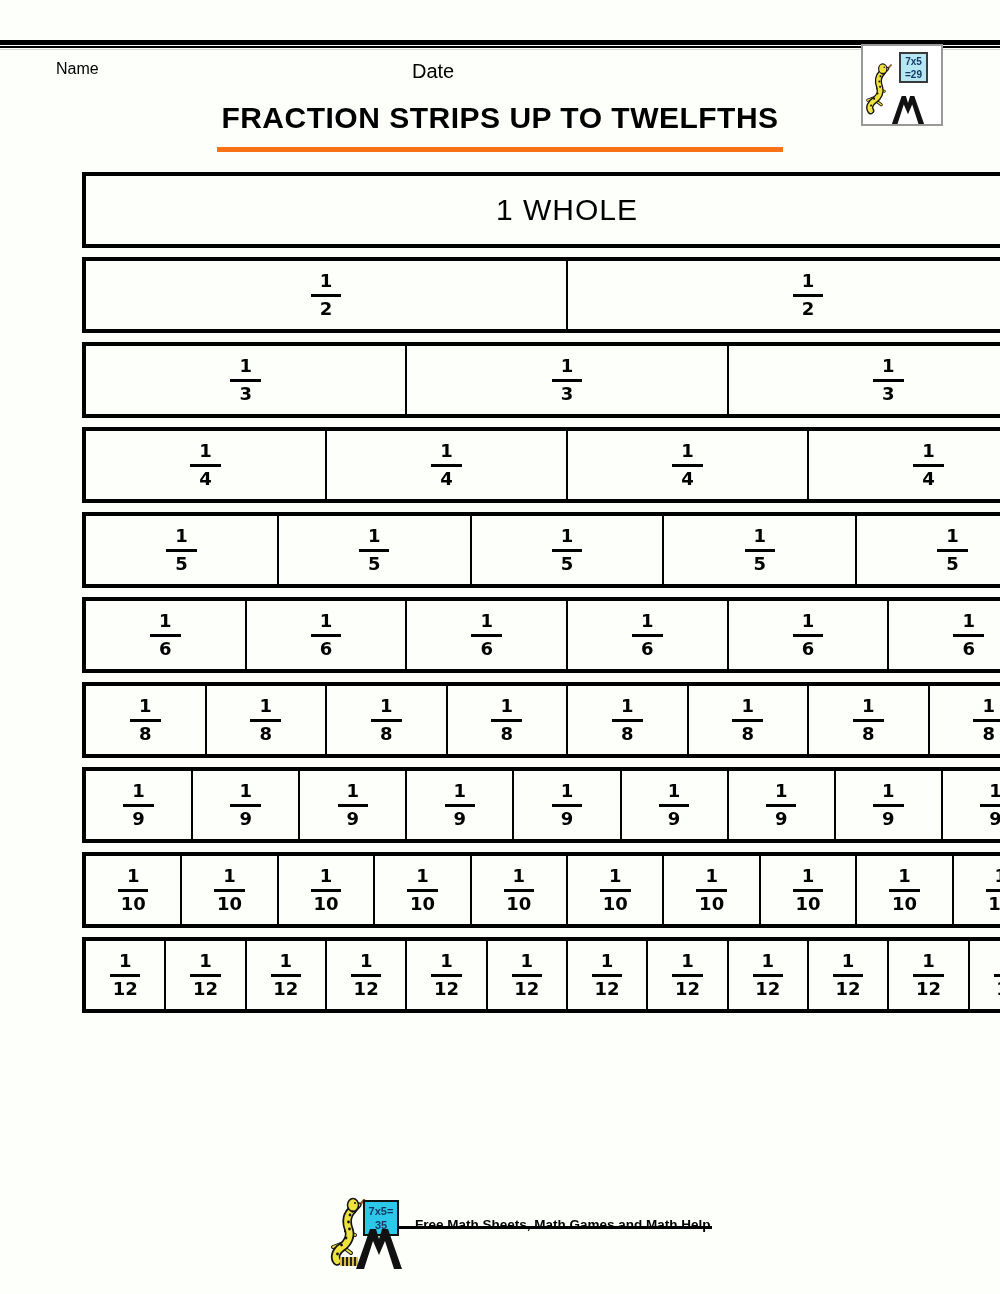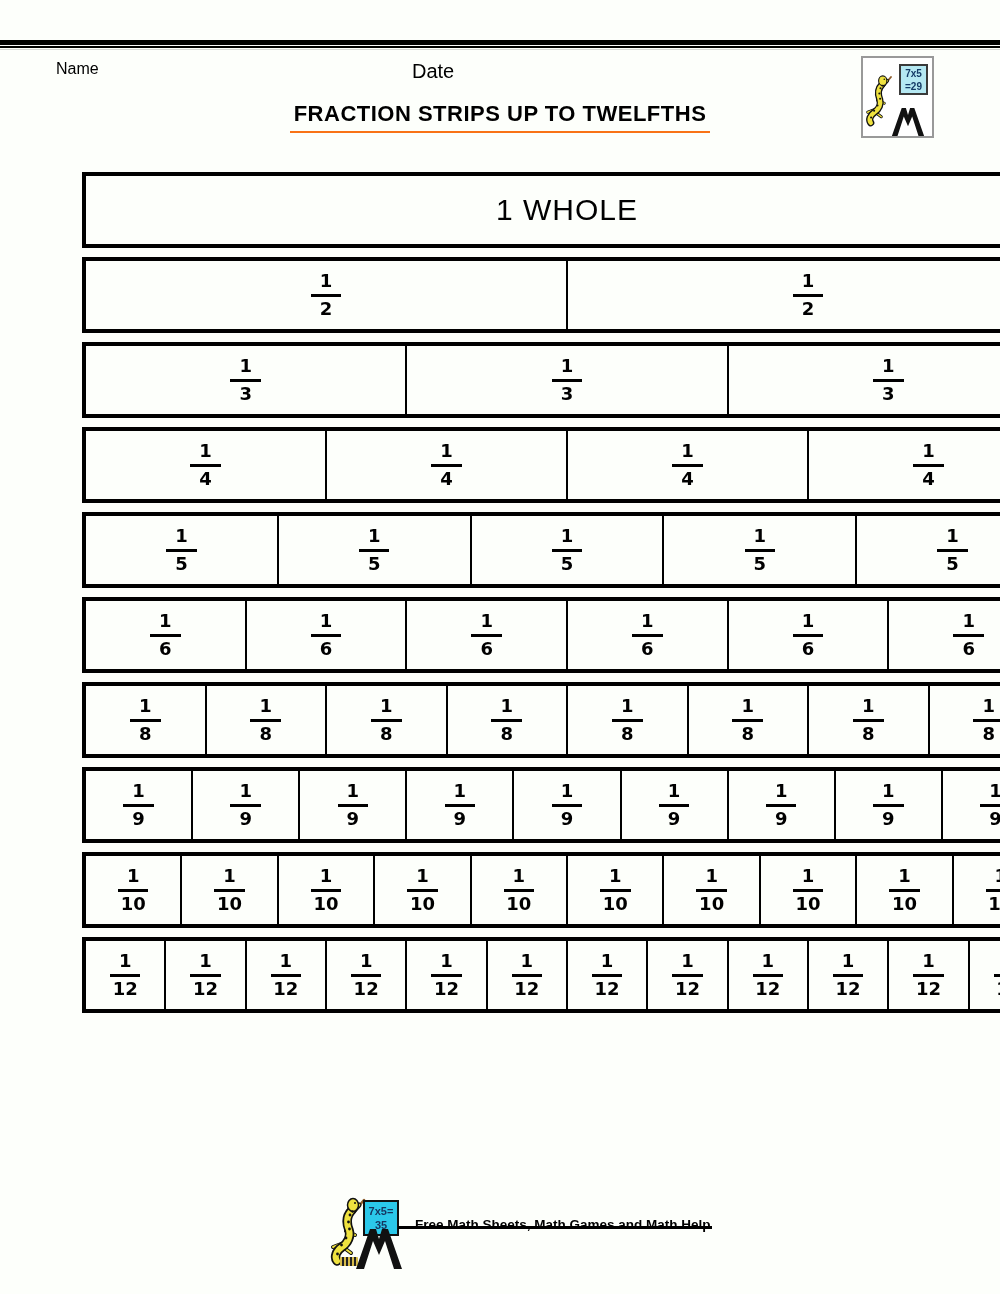--- a/index.html
+++ b/index.html
@@ -8,25 +8,25 @@
 
   
   .topbar{position:absolute;top:40px;left:0;width:1000px;height:8px;
     background:linear-gradient(to bottom,#000 0 5px,#fafafa 5px 6px,#000 6px 8px);}
   .topbar-shadow{position:absolute;top:49px;left:0;width:1000px;height:1px;background:#d6d6d6;}
 
   .name-label{position:absolute;left:56px;top:60px;font-size:16px;}
   .date-label{position:absolute;left:412px;top:60px;font-size:20px;}
 
   .title-wrap{position:absolute;left:0;top:101px;width:1000px;text-align:center;}
-  .title{display:inline-block;font-size:22px;font-weight:600;letter-spacing:.5px;
-    border-bottom:2px solid #f97316;padding:0 4px 4px 4px;}
+  .title{display:inline-block;font-size:30px;font-weight:600;letter-spacing:.5px;
+    border-bottom:5px solid #f97316;padding:0 4px 12px 4px;}
 
   
-  .logo-box{position:absolute;left:861px;top:56px;width:73px;height:82px;
+  .logo-box{position:absolute;left:861px;top:44px;width:82px;height:82px;
     background:#fff;border:2px solid #999;box-sizing:border-box;}
   .logo-board{position:absolute;left:36px;top:6px;width:29px;height:31px;background:#B5E8F2;
     border:2px solid #3a3a3a;box-sizing:border-box;font-size:10px;font-weight:bold;
     line-height:1.25;text-align:center;color:#143a66;padding-top:2px;}
   .logo-sal{position:absolute;left:1px;top:12px;}
   .logo-m{position:absolute;left:24px;top:50px;}
 
   
   .strips{position:absolute;left:82px;top:172px;width:848px;}
   .strip{box-sizing:border-box;width:970px;height:76px;border:4px solid #000;

